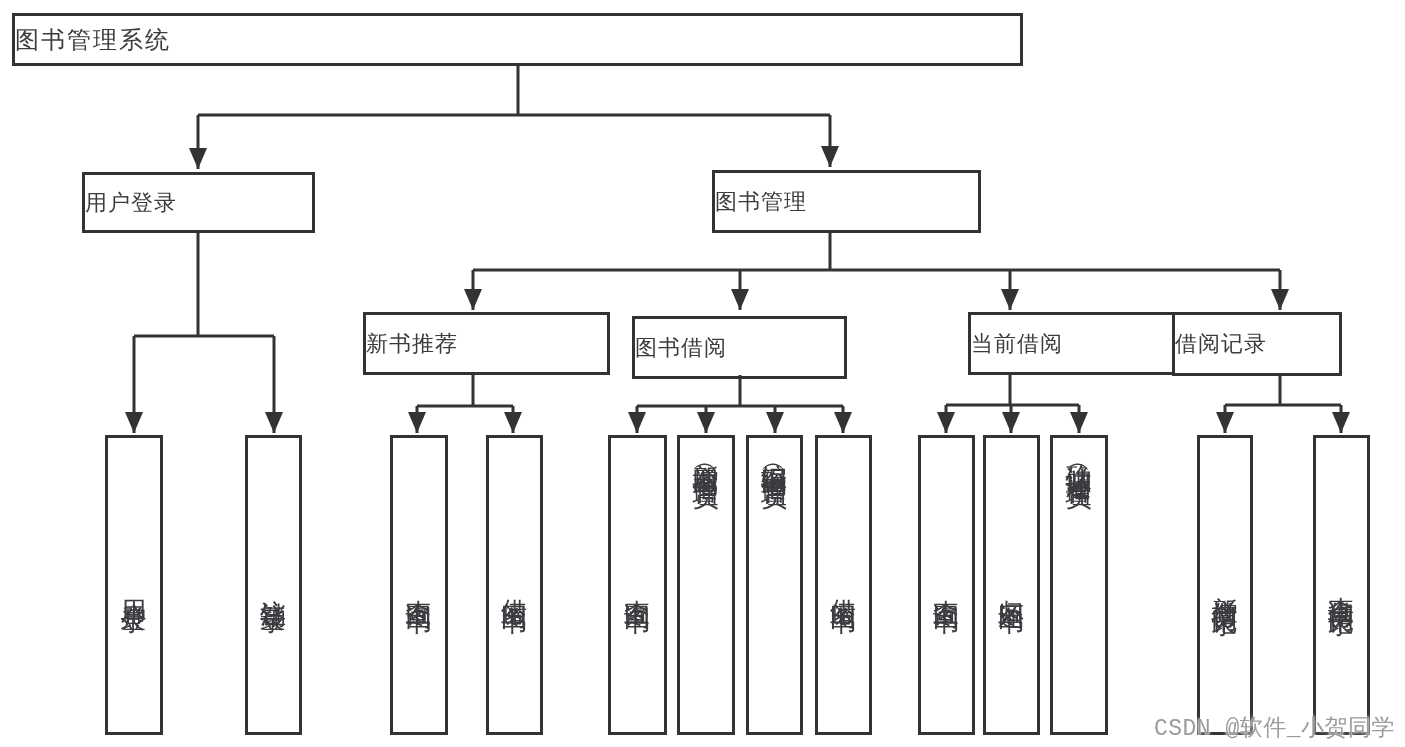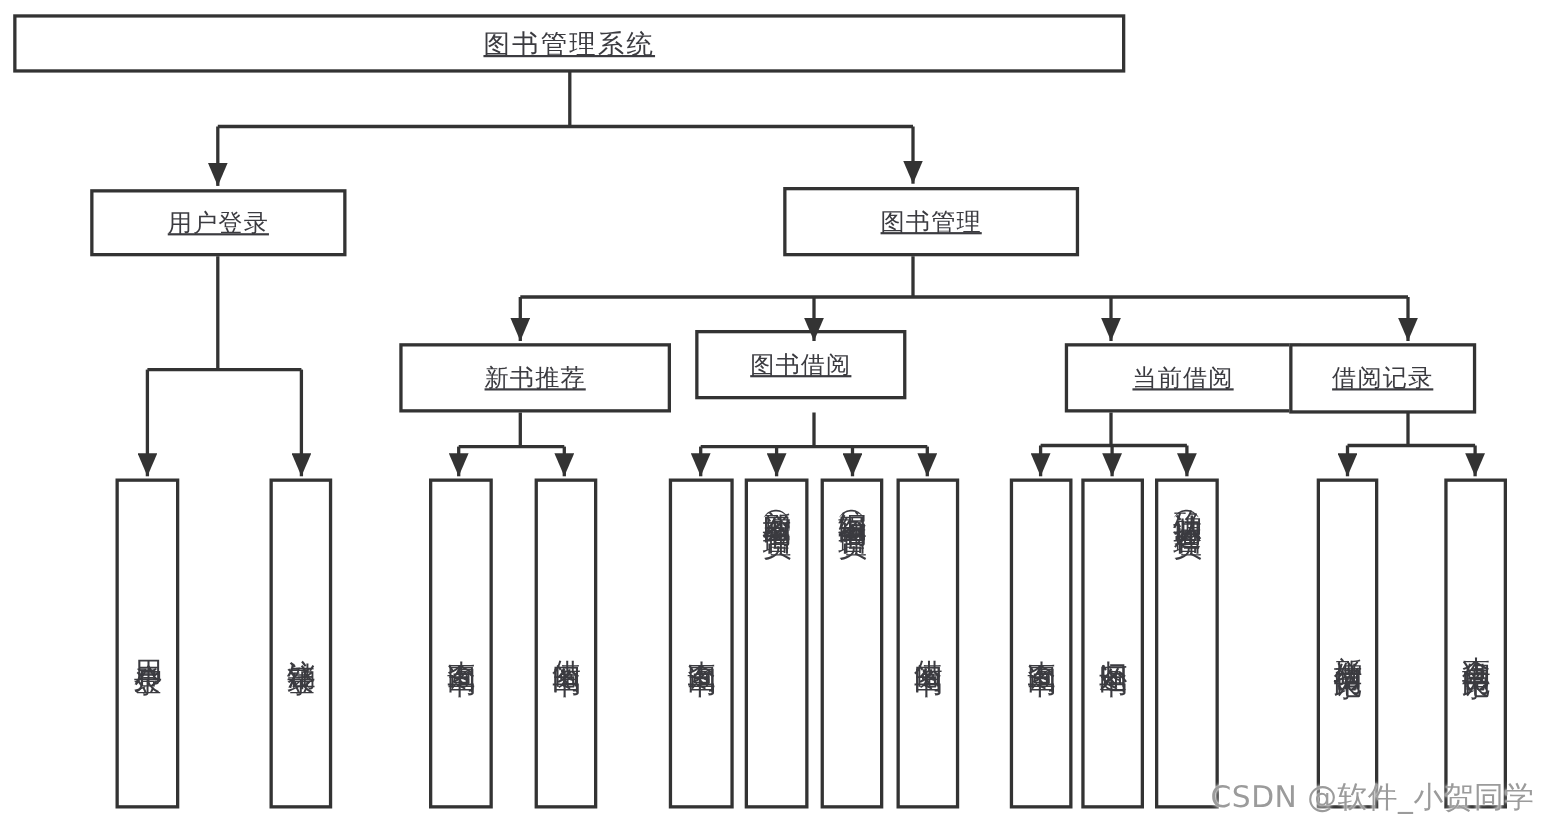--- a/index.html
+++ b/index.html
@@ -12,23 +12,22 @@
     overflow: hidden;
     font-family: "DejaVu Sans", sans-serif;
   }
   .box {
     position: absolute;
     box-sizing: border-box;
     border: 3px solid #333333;
     background: #ffffff;
     display: flex;
     align-items: center;
-    justify-content: center;
+    justify-content: flex-start;
     color: #3b3b40;
-    text-decoration: underline;
   }
   .root-box  { font-size: 24px; letter-spacing: 2px; }
   .lvl-box   { font-size: 22px; letter-spacing: 1px; }
   .leaf {
     position: absolute;
     box-sizing: border-box;
     border: 3px solid #333333;
     background: #ffffff;
     top: 435px;
     height: 300px;
@@ -51,26 +50,27 @@
   .connectors {
     position: absolute;
     left: 0; top: 0;
     width: 1405px; height: 747px;
     z-index: 1;
   }
   .watermark {
     position: absolute;
     right: 10px;
     bottom: 4px;
-    font-size: 27px;
+    font-size: 23px;
     color: #9b9b9b;
     letter-spacing: 0.5px;
     z-index: 5;
     text-shadow: 0 0 2px #ffffff, 0 0 4px #ffffff;
     white-space: nowrap;
+    font-family: Liberation Mono, monospace;
   }
 </style>
 </head>
 <body>
 
 <div class="stage">
 
   <svg class="connectors" viewBox="0 0 1405 747" xmlns="http://www.w3.org/2000/svg">
     <defs>
       <marker id="arrow" markerWidth="7" markerHeight="6" refX="7" refY="3" orient="auto" markerUnits="strokeWidth">
@@ -121,21 +121,21 @@
   <div class="box lvl-box" style="left:82px; top:172px; width:233px; height:61px;">
     <span>用户登录</span>
   </div>
   <div class="box lvl-box" style="left:712px; top:170px; width:269px; height:63px;">
     <span>图书管理</span>
   </div>
 
   <div class="box lvl-box" style="left:363px; top:312px; width:247px; height:63px;">
     <span>新书推荐</span>
   </div>
-  <div class="box lvl-box" style="left:632px; top:300px; width:192px; height:63px;">
+  <div class="box lvl-box" style="left:632px; top:316px; width:215px; height:63px;">
     <span>图书借阅</span>
   </div>
   <div class="box lvl-box" style="left:920px; top:312px; width:215px; height:63px;margin-left:48px;">
     <span>当前借阅</span>
   </div>
   <div class="box lvl-box" style="left:1172px; top:312px; width:170px; height:64px;">
     <span>借阅记录</span>
   </div>
 
   <div class="leaf" style="left:105px; width:58px;">

